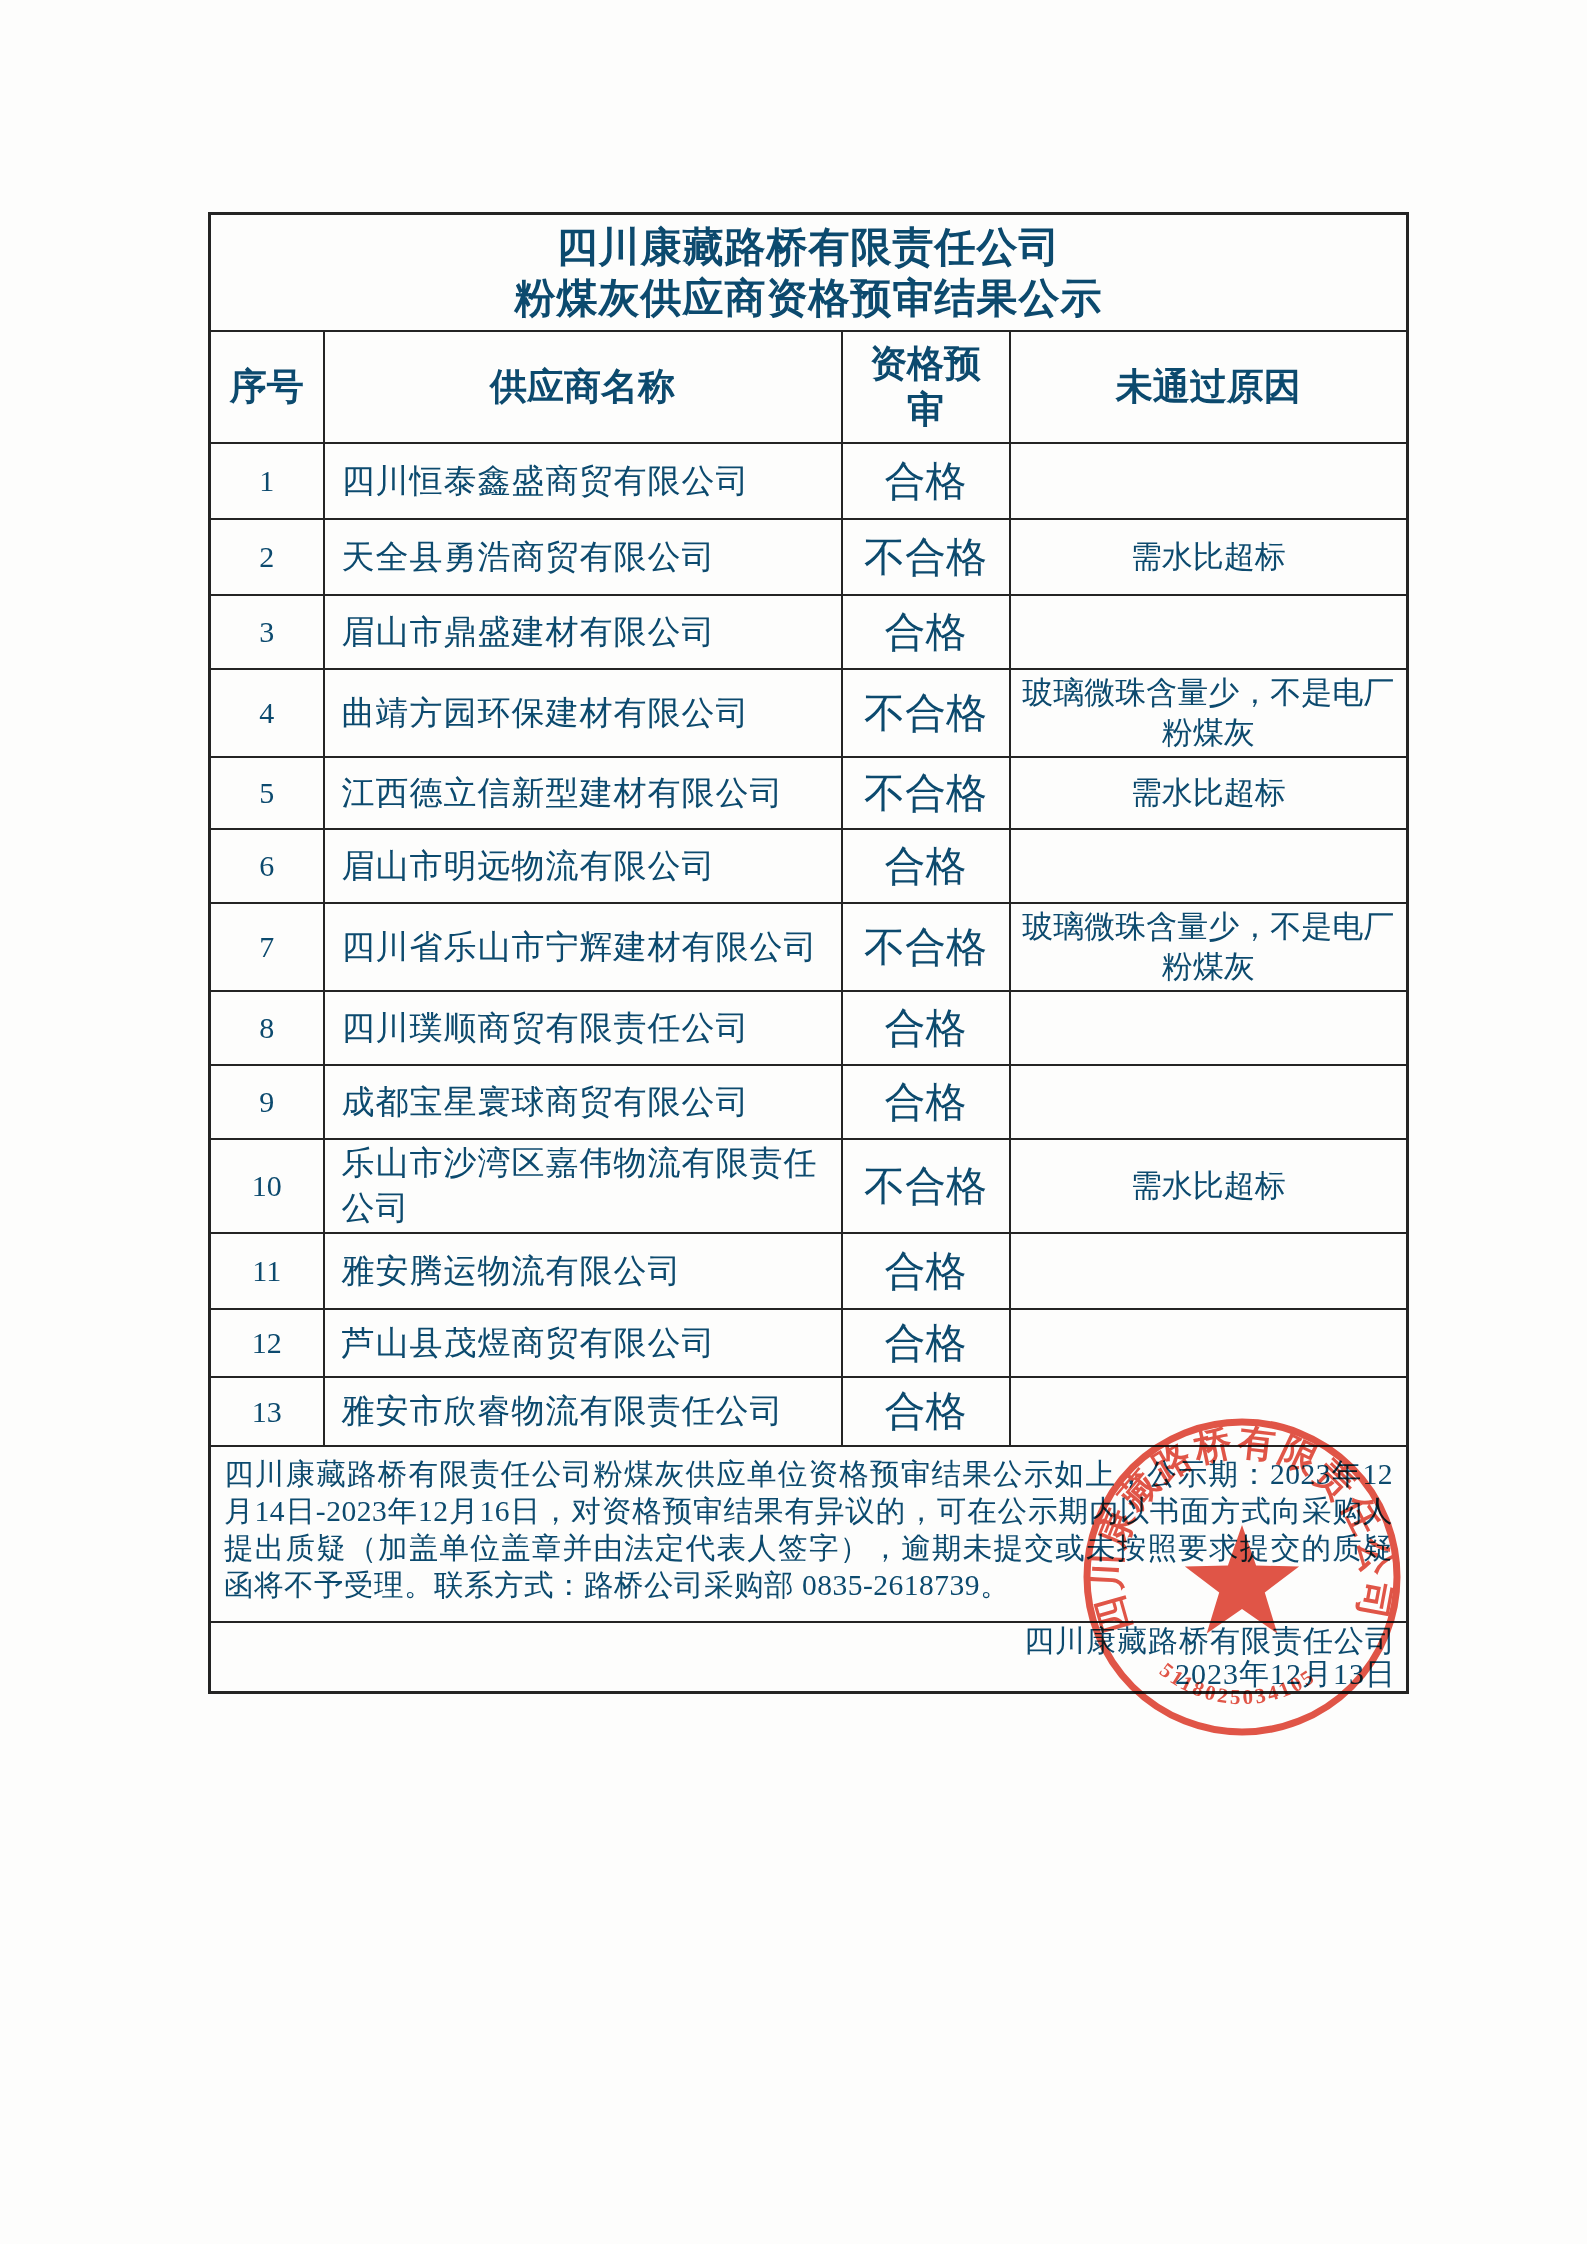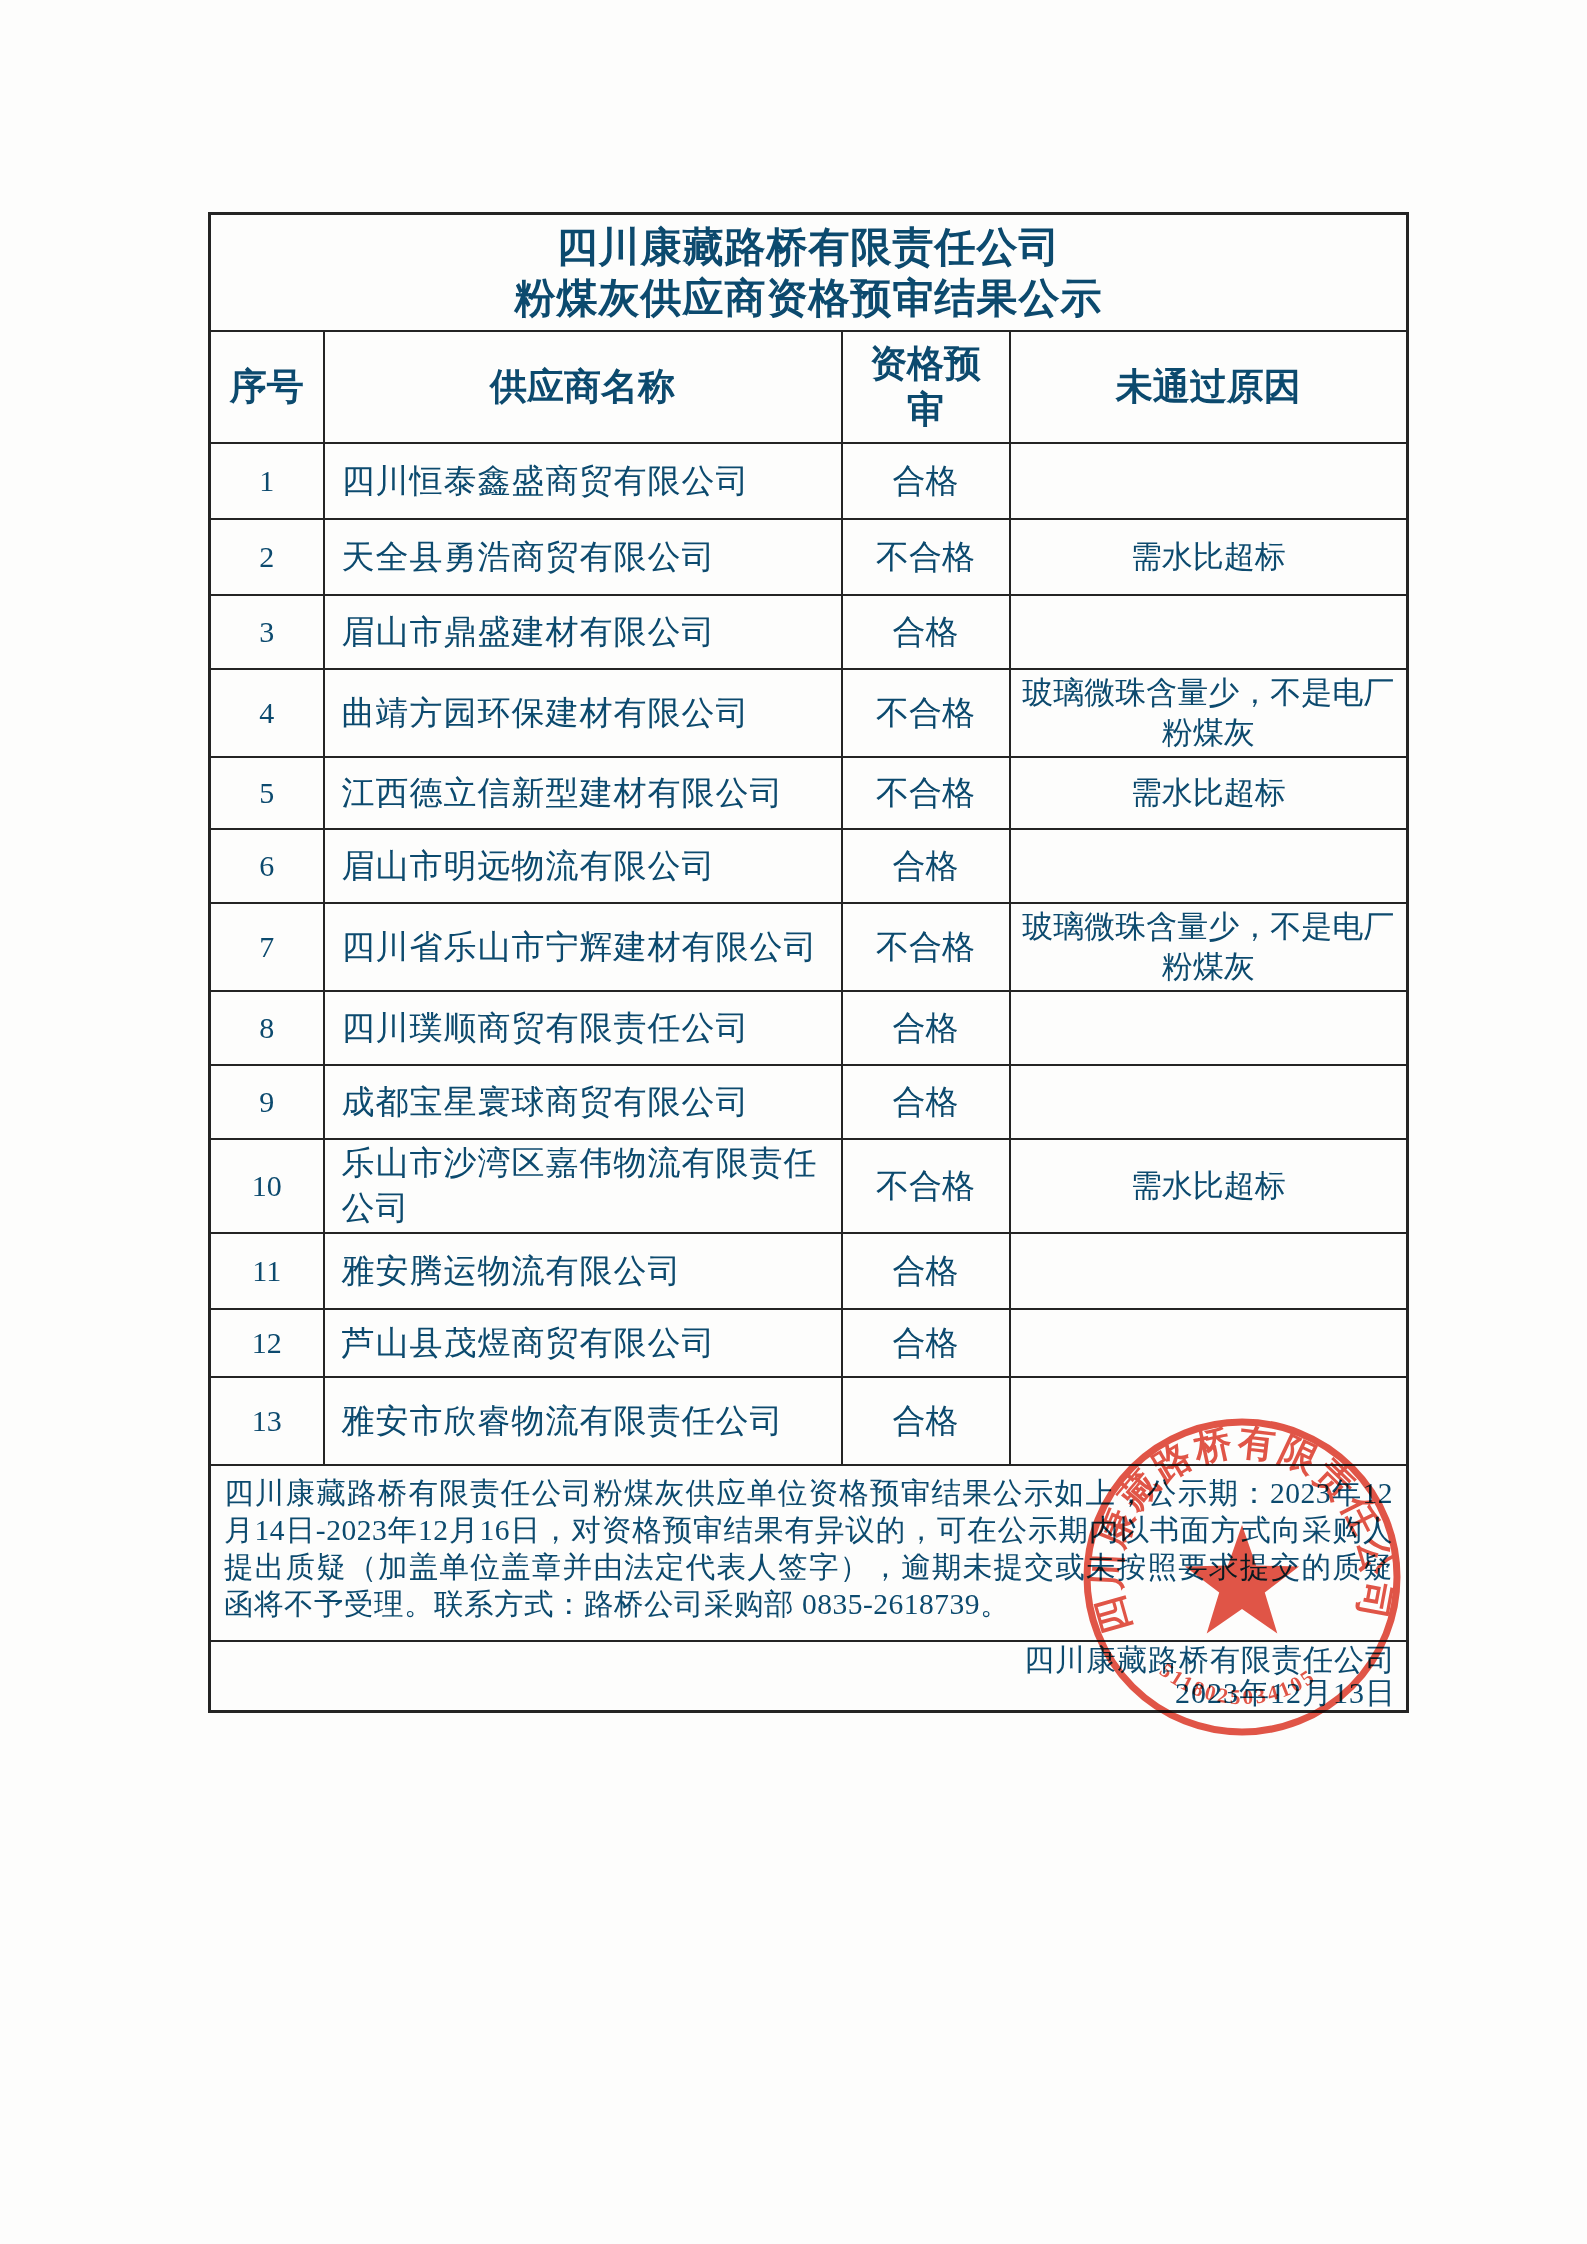--- a/index.html
+++ b/index.html
@@ -20,21 +20,21 @@
 
   .title-cell{
     height:113px; text-align:center; font-weight:bold;
     font-size:41px; line-height:51px; letter-spacing:1px;
   }
   .hdr td{ height:108px; font-weight:bold; font-size:37px; text-align:center; line-height:46px; }
   .hdr .qual-inner{ width:120px; margin:0 auto; }
 
   .no-cell{ text-align:center; font-size:30px; font-family:"Liberation Serif","DejaVu Serif",serif; }
   .name-cell{ text-align:left; padding-left:17px; font-size:33px; letter-spacing:1px;border-radius:8px; }
-  .result-cell{ text-align:center; font-size:33px; }
+  .result-cell{ text-align:center; font-size:41px; }
   .reason-cell{ text-align:center; font-size:31px; line-height:40px; padding:0 11px; }
 
   .note-cell{
     height:165px; vertical-align:top; text-align:justify;
     font-size:29.5px; line-height:37px; padding:9px 13px 0 13px;
     letter-spacing:0.5px;
   }
   .sign-cell{
     height:66px; vertical-align:middle; text-align:right;
     font-size:30px; line-height:33px; padding-right:10px; letter-spacing:1px;
@@ -142,21 +142,21 @@
           <td class="name-cell">雅安腾运物流有限公司</td>
           <td class="result-cell">合格</td>
           <td class="reason-cell"></td>
         </tr>
         <tr style="height: 68px;">
           <td class="no-cell">12</td>
           <td class="name-cell">芦山县茂煜商贸有限公司</td>
           <td class="result-cell">合格</td>
           <td class="reason-cell"></td>
         </tr>
-        <tr style="height: 88px;">
+        <tr style="height: 69px;">
           <td class="no-cell">13</td>
           <td class="name-cell">雅安市欣睿物流有限责任公司</td>
           <td class="result-cell">合格</td>
           <td class="reason-cell"></td>
         </tr>
         <tr>
         <td class="note-cell" colspan="4">四川康藏路桥有限责任公司粉煤灰供应单位资格预审结果公示如上，公示期：2023年12月14日-2023年12月16日，对资格预审结果有异议的，可在公示期内以书面方式向采购人提出质疑（加盖单位盖章并由法定代表人签字），逾期未提交或未按照要求提交的质疑函将不予受理。联系方式：路桥公司采购部 0835-2618739。</td>
       </tr>
       <tr>
         <td class="sign-cell" colspan="4">

